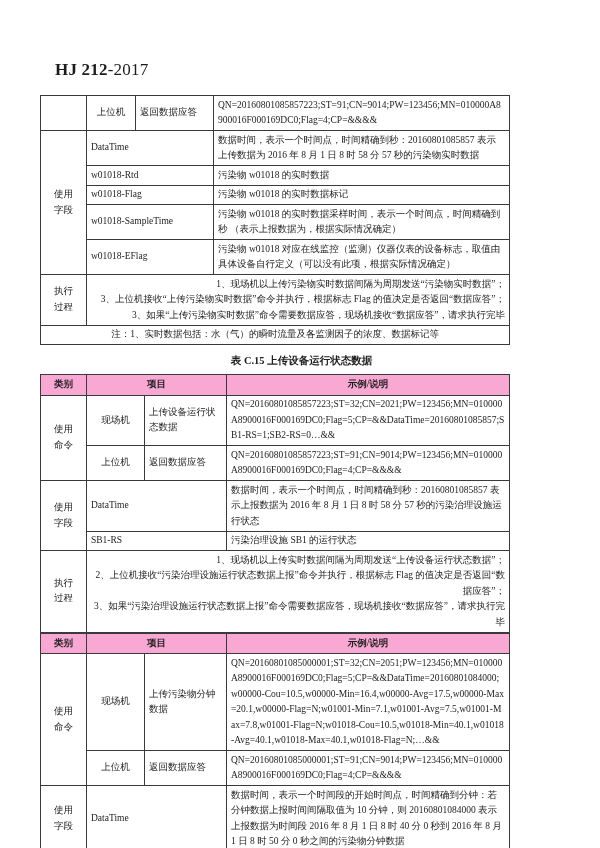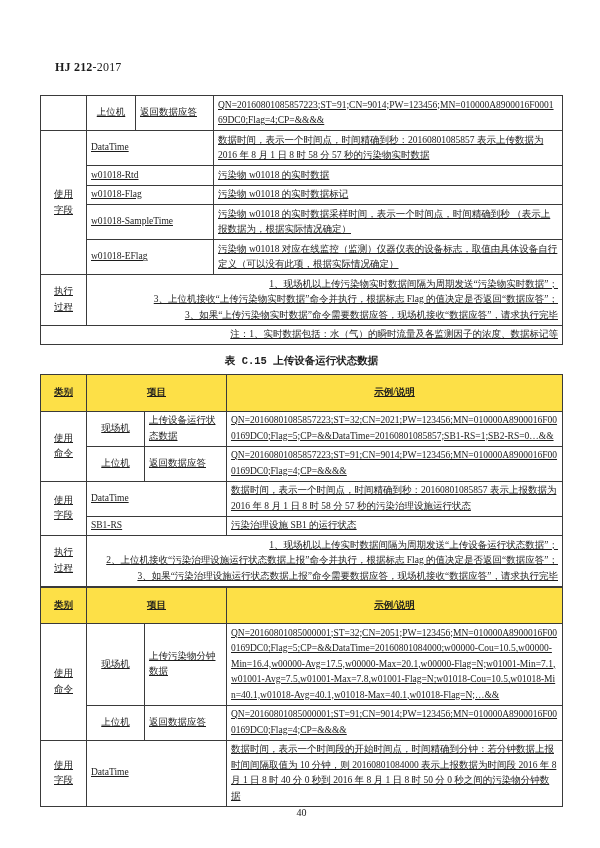--- a/index.html
+++ b/index.html
@@ -2,39 +2,39 @@
 <html><head>
 <meta charset="utf-8">
 <style>
   html,body { margin:0; padding:0; }
   body {
     width:600px; height:848px; background:#ffffff;
     font-family:"Liberation Serif","DejaVu Serif",serif;
     color:#1c1c1c;
   }
   .page { position:relative; width:600px; height:848px; background:#fff; overflow:hidden; }
-  .doc-header { position:absolute; top:60px; left:55px; font-size:12px; letter-spacing:.2px; }
+  .doc-header { position:absolute; top:60px; left:55px; font-size:17px; letter-spacing:.2px; }
   .doc-header b { font-weight:bold; }
   .content { position:absolute; left:40px; top:95px; width:523px; }
 
-  table { border-collapse:collapse; width:523px; table-layout:fixed; border:1.5px solid #3a3a3a;text-decoration:underline; }
+  table { border-collapse:collapse; width:470px; table-layout:fixed; border:1.5px solid #3a3a3a; }
   td, th {
     border:1px solid #3a3a3a;
     font-size:9.5px; line-height:15.5px;
     padding:1.5px 4px; vertical-align:middle;
   }
-  th { background:#fde047; font-weight:bold; text-align:center; padding:10px 4px; }
+  th { background:#f9a8d4; font-weight:bold; text-align:center; padding:2px 4px; }
   .vcat { text-align:center; white-space:pre-line;margin-top:32px; }
   .ctr  { text-align:center; }
   .code { word-break:break-all; text-align:left; }
   .desc { text-align:left; }
   .proc div { text-align:right; }
-  .note-row { text-align:right; }
+  .note-row { text-align:center; }
 
-  .tbl-title { text-align:center; font-weight:bold; font-size:10.5px; margin:9px 0 6px 0;font-family:Liberation Mono, monospace; }
+  .tbl-title { text-align:center; font-weight:bold; font-size:10.5px; margin:9px 0 6px 0; }
   .page-number { text-align:center; font-size:10px; }
 </style>
 </head>
 <body>
 
 <div class="page">
 
   <div class="doc-header">
     <b>HJ 212</b><span>-2017</span>
   </div>

